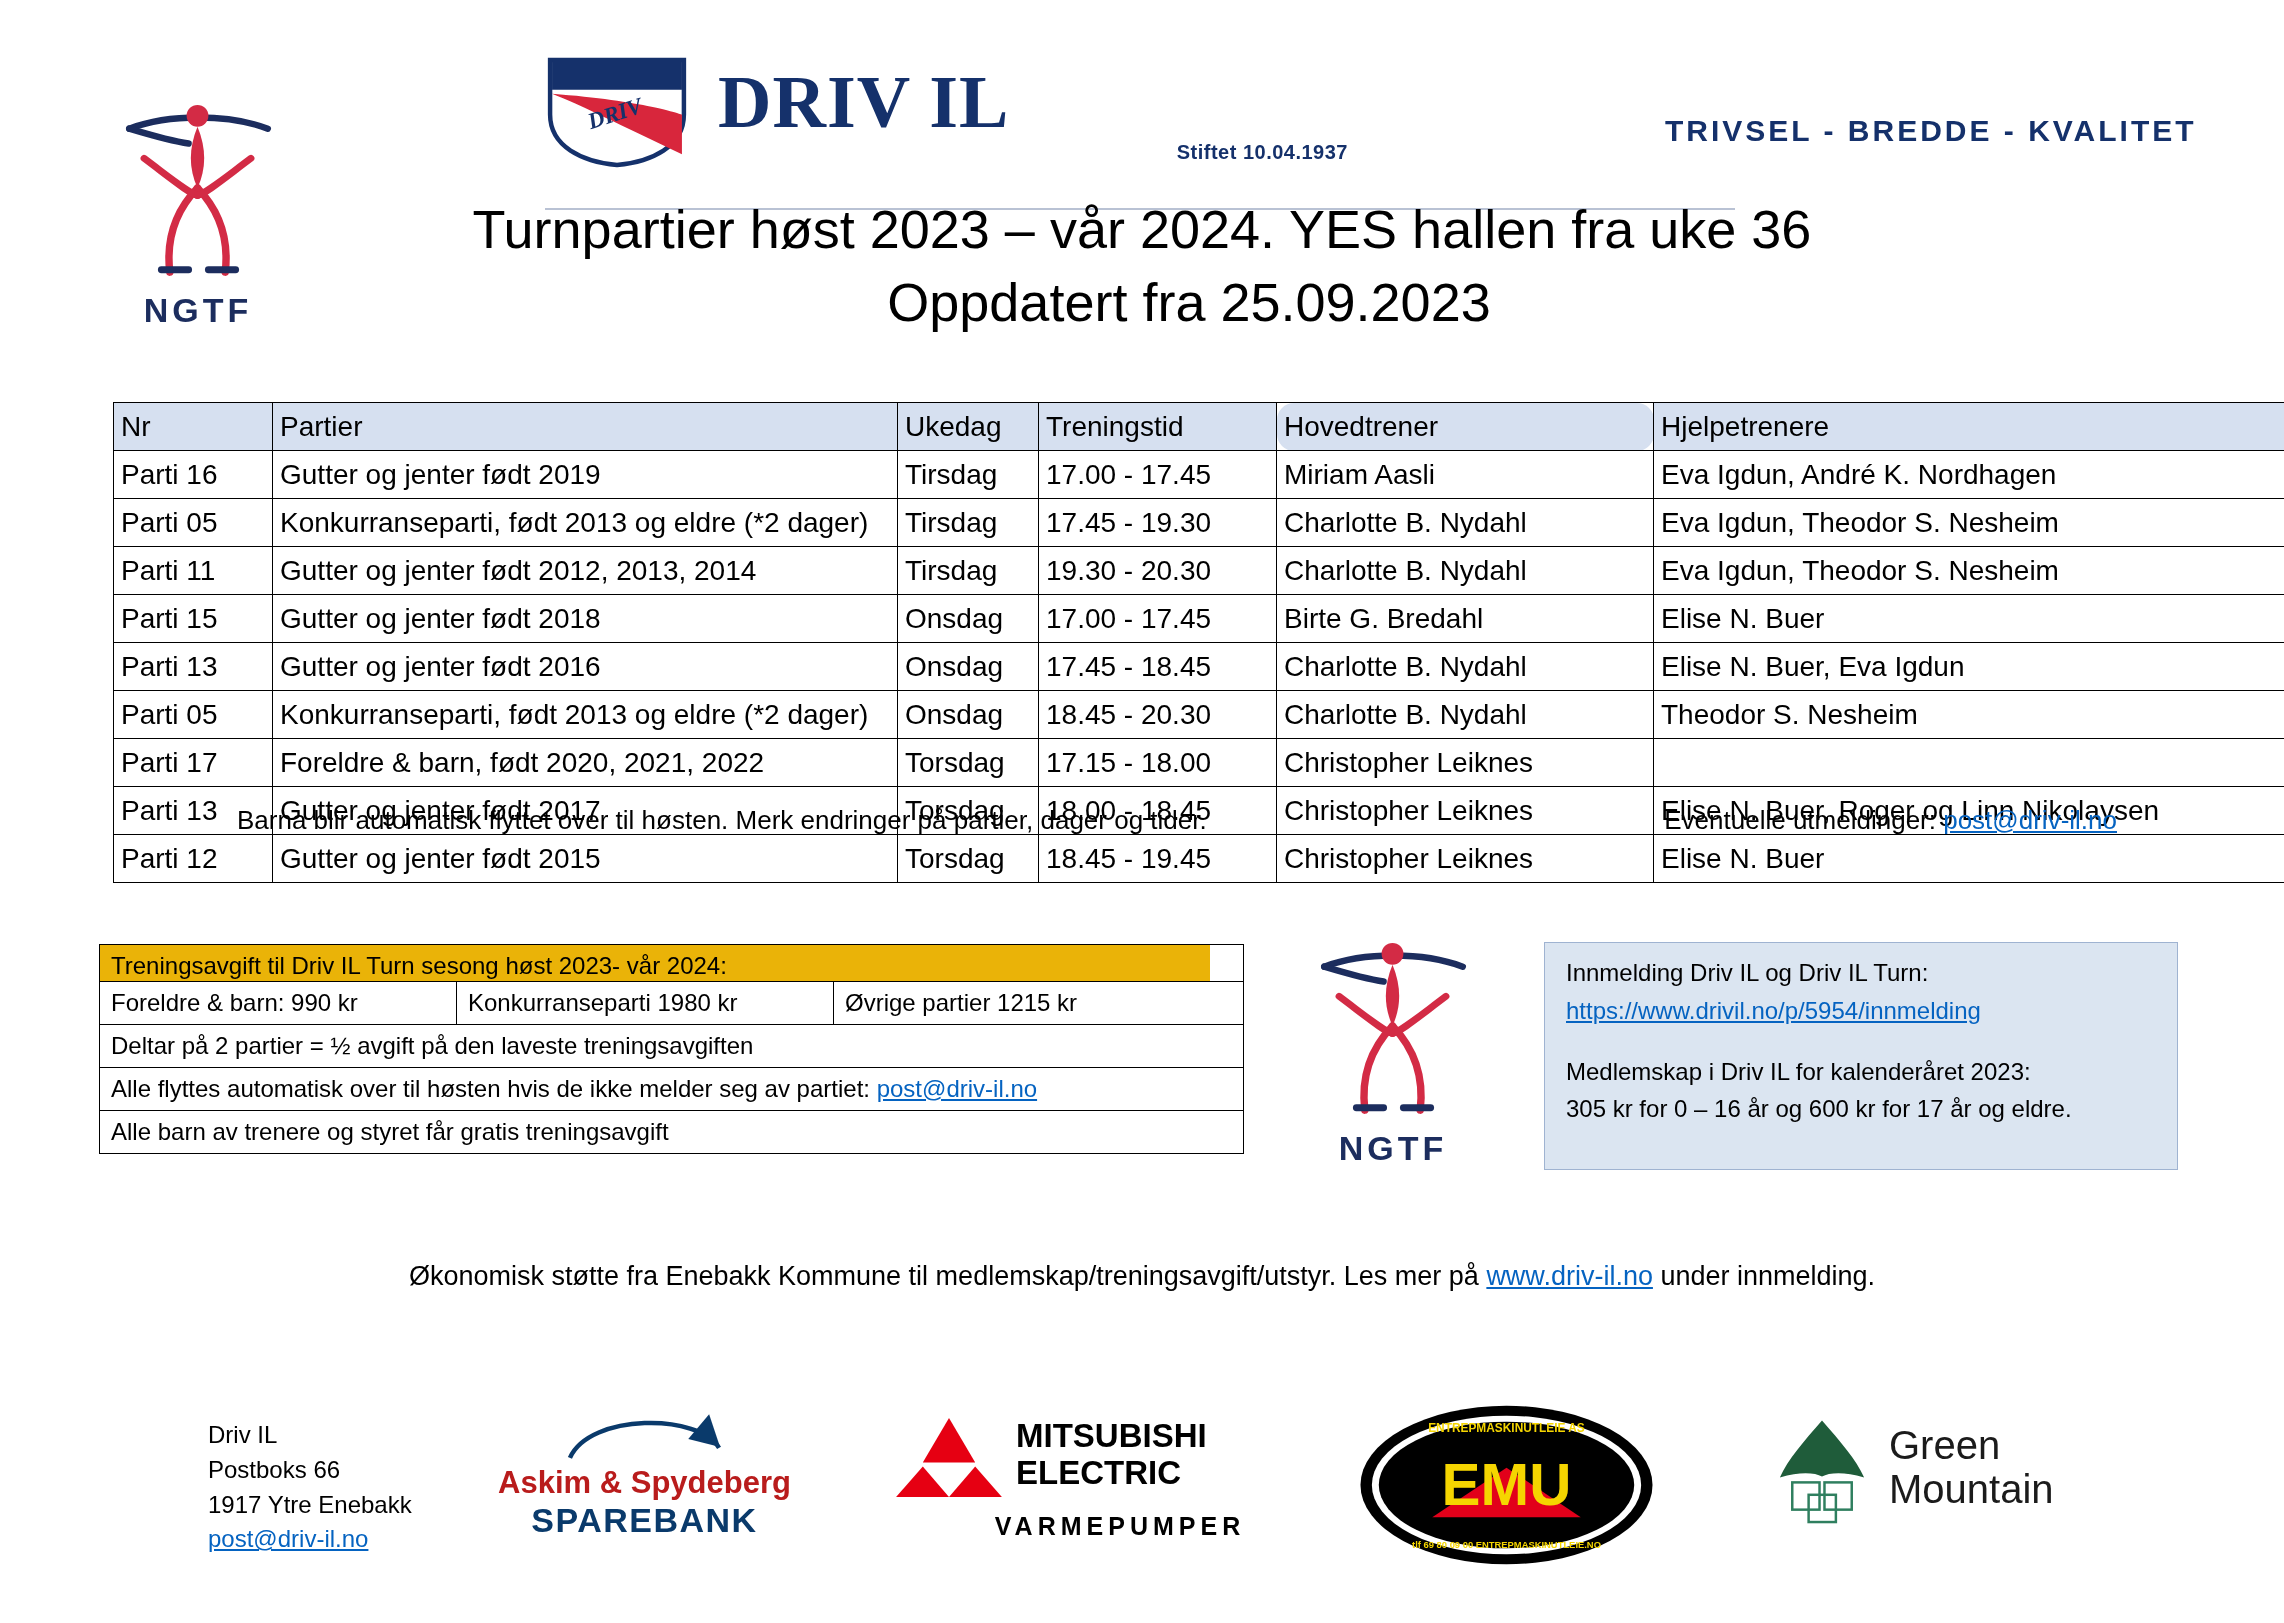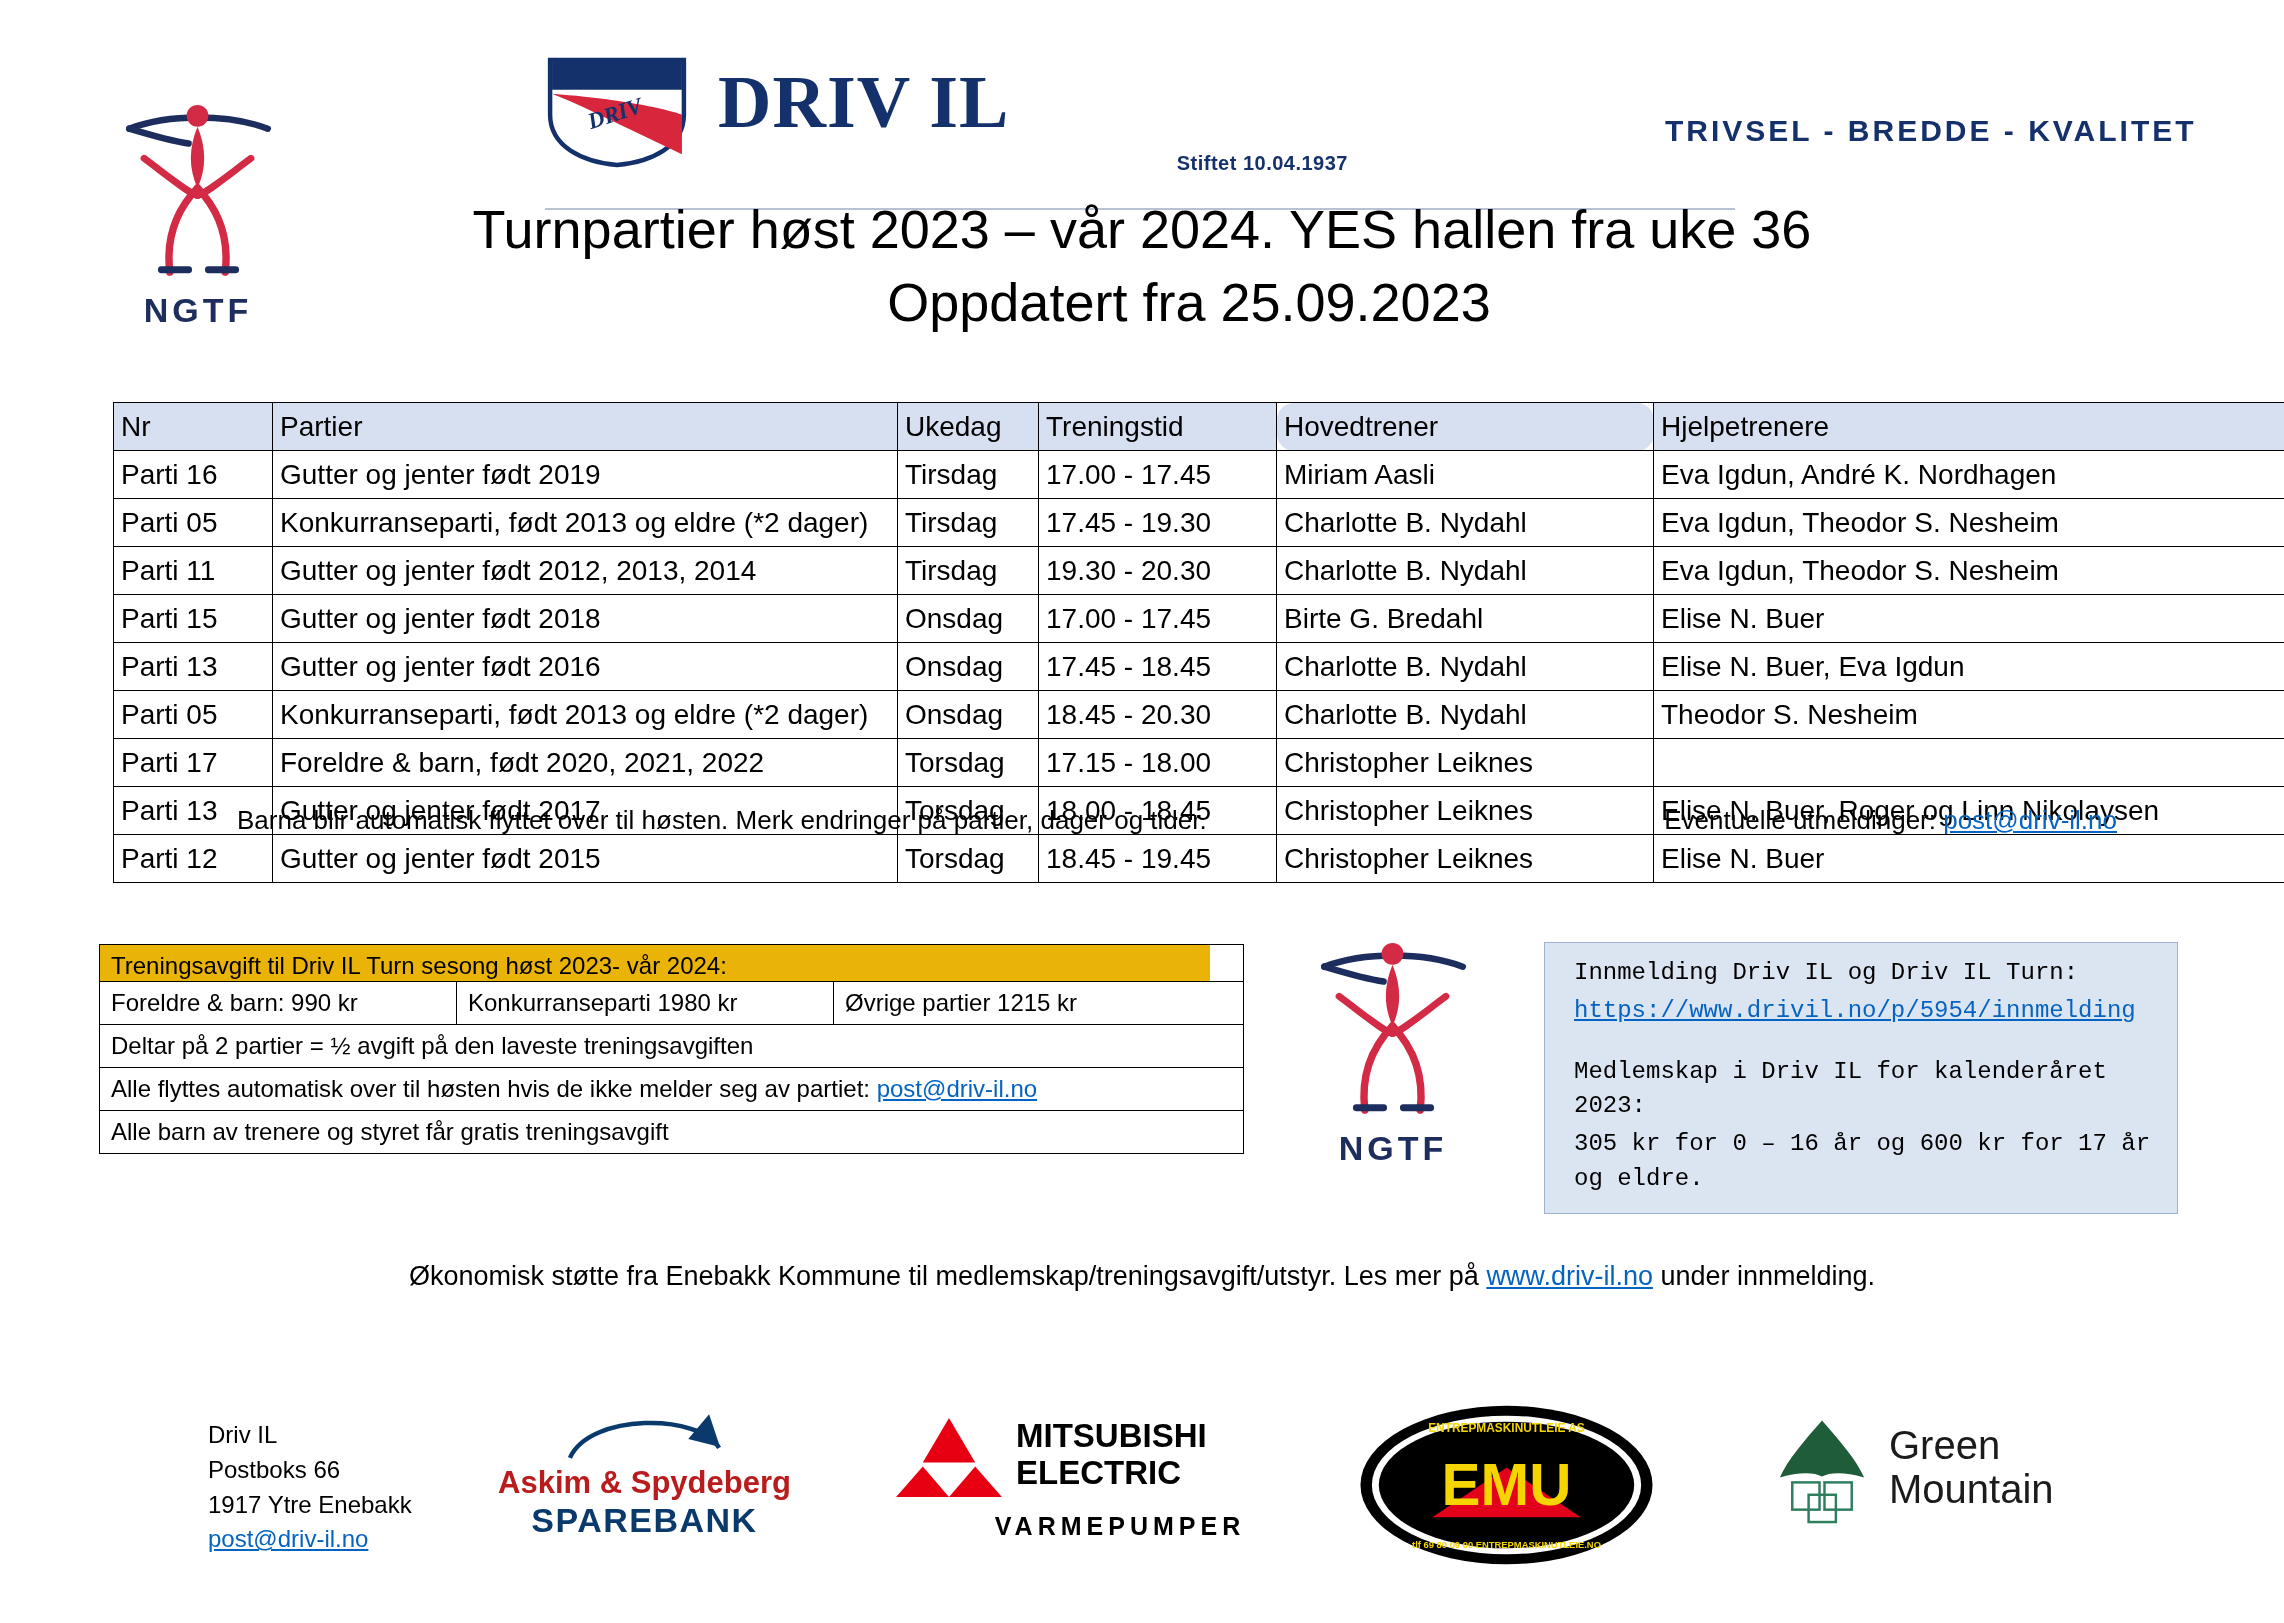--- a/index.html
+++ b/index.html
@@ -67,21 +67,21 @@
     top: 15px;
     font-family: "Liberation Serif", serif;
     font-weight: bold;
     font-size: 74px;
     color: #15316b;
     letter-spacing: 1px;
   }
   .driv-stiftet {
     position: absolute;
     left: 803px;
-    top: 107px;
+    top: 96px;
     font-family: "Liberation Sans", sans-serif;
     font-size: 20px;
     font-weight: bold;
     color: #15316b;
     letter-spacing: 0.5px;
     transform: translateX(-100%);
   }
   .driv-slogan {
     position: absolute;
     left: 1120px;
@@ -228,21 +228,21 @@
     top: 942px;
     width: 634px;
     min-height: 228px;
     background: #dbe5f1;
     border: 1px solid #9fb3d1;
     box-sizing: border-box;
     padding: 13px 15px;
     font-size: 24px;
     line-height: 1.45;
   }
-  .info-box p { margin: 0 0 3px 14px; font-family: Liberation Mono, monospace; }
+  .info-box p { margin: 0 0 3px 6px; }
   .info-gap { height: 23px; }
 
   
   .support {
     position: absolute;
     top: 1261px;
     left: 0;
     width: 2284px;
     text-align: center;
     font-size: 27px;

